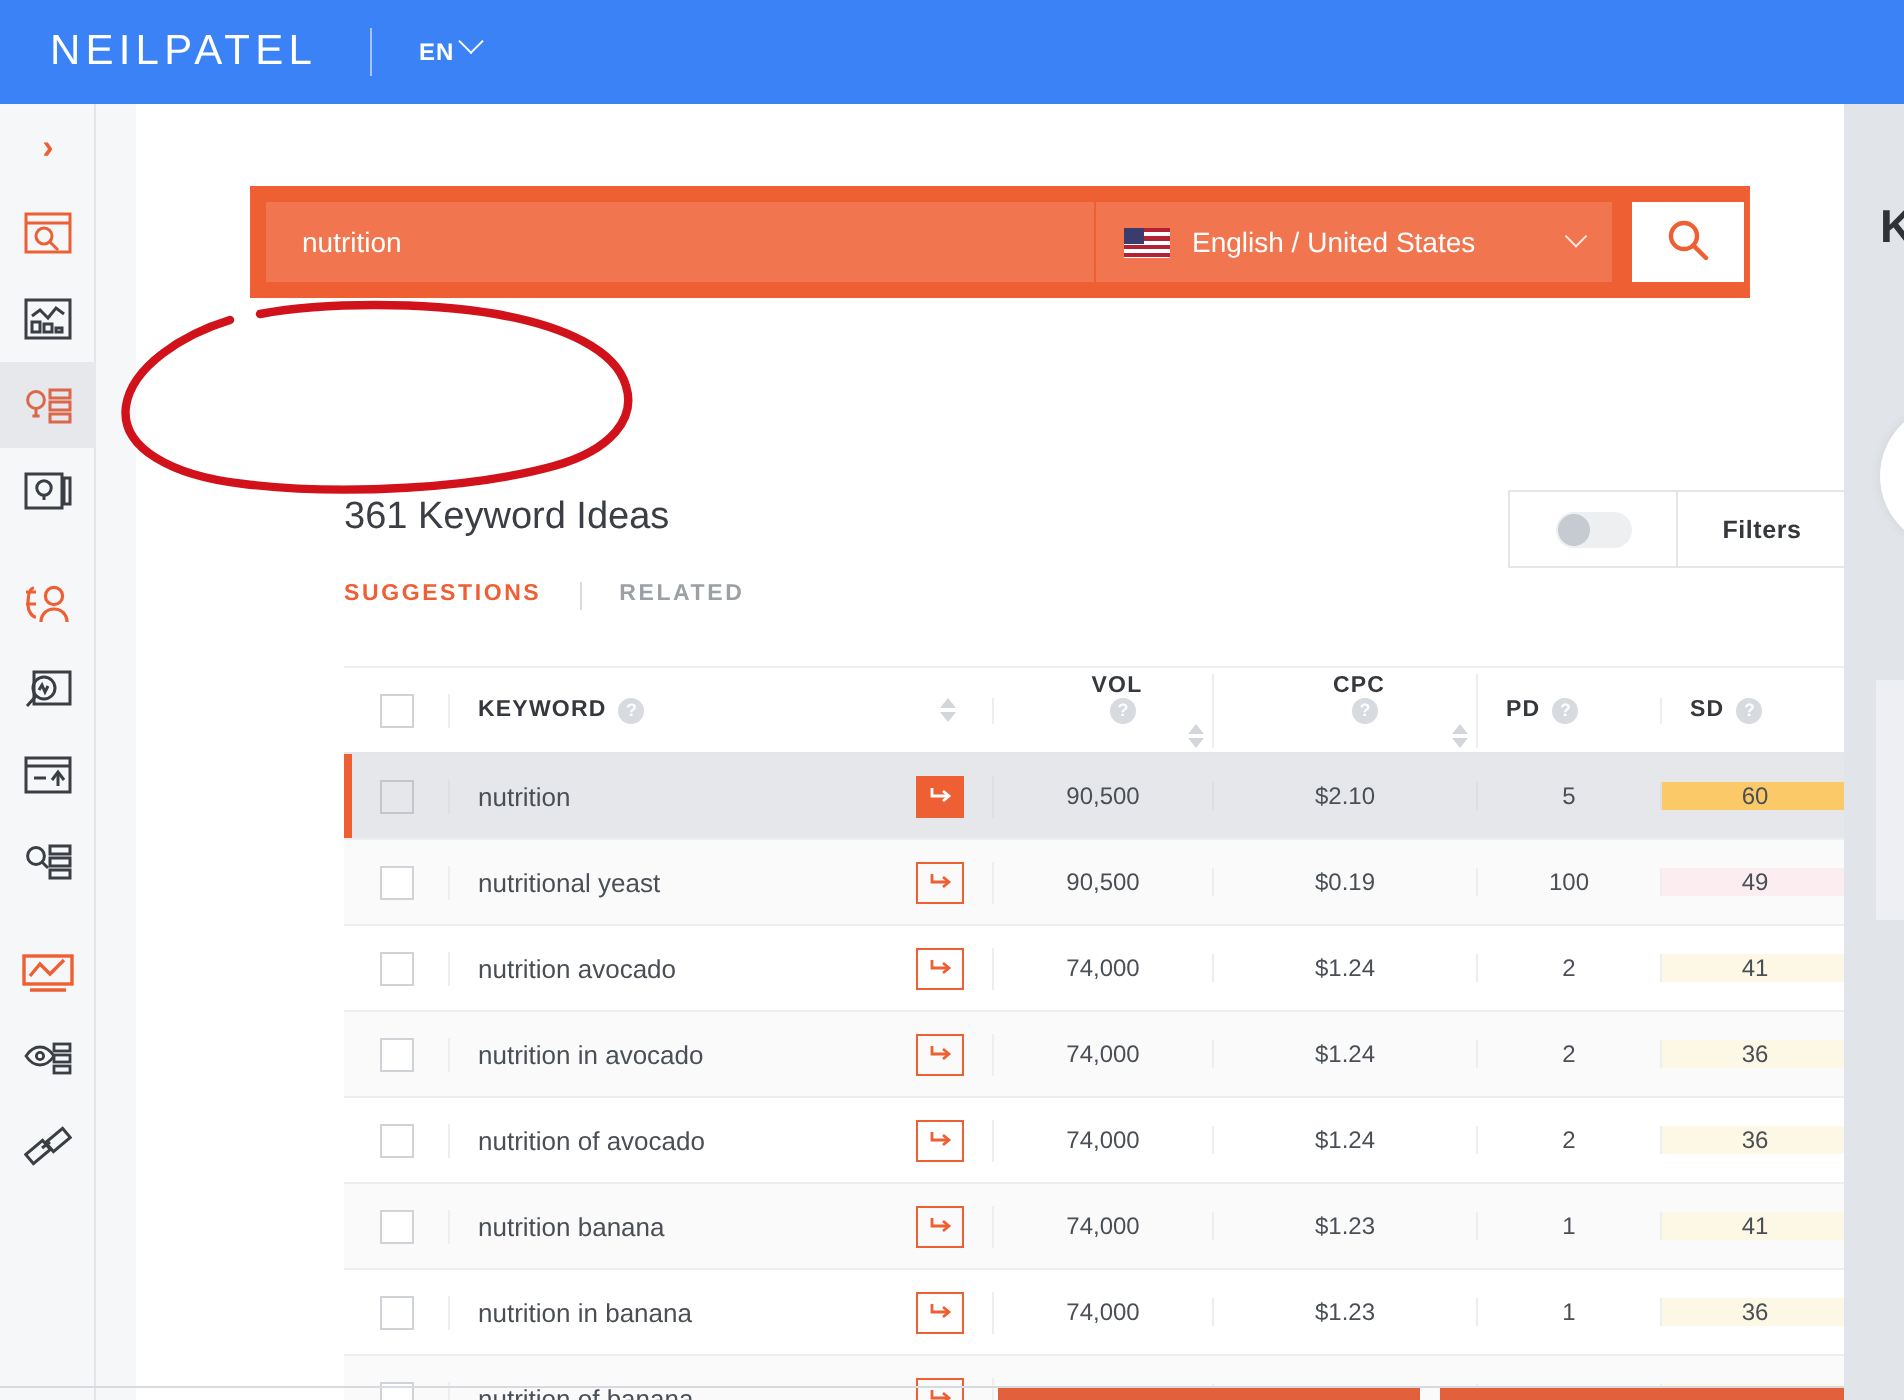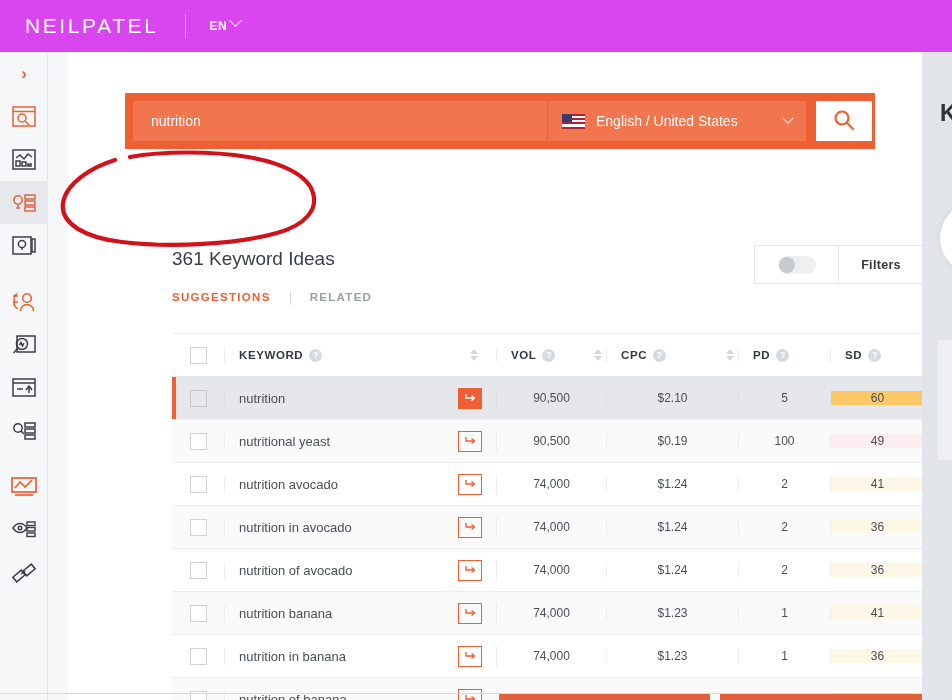--- a/index.html
+++ b/index.html
@@ -7,21 +7,21 @@
     width: 952px; height: 700px;
     font-family: "Liberation Sans", sans-serif;
     background: #ffffff;
     overflow: hidden;
   }
 
   
   .topbar {
     position: absolute; top: 0; left: 0;
     width: 952px; height: 52px;
-    background: #d946ef;
+    background: #3b82f6;
     display: flex; align-items: center;
   }
   .logo {
     margin-left: 25px;
     color: #ffffff;
     font-size: 21px;
     font-weight: 400;
     letter-spacing: 2.6px;
   }
   .logo-divider {
@@ -211,21 +211,21 @@
     height: 44px;
   }
   .c-check { flex: 0 0 53px; display: flex; align-items: center; justify-content: center; border-right: 1px solid #EDEEF0; }
   .c-kw    { flex: 0 0 272px; display: flex; align-items: center; padding: 0 14px; border-right: 1px solid #EDEEF0; }
   .c-vol   { flex: 0 0 110px; display: flex; align-items: center; justify-content: center; border-right: 1px solid #EDEEF0; }
   .c-cpc   { flex: 0 0 132px; display: flex; align-items: center; justify-content: center; border-right: 1px solid #EDEEF0; }
   .c-pd    { flex: 0 0 92px;  display: flex; align-items: center; justify-content: center; border-right: 1px solid #EDEEF0; }
   .c-sd    { flex: 1;         display: flex; align-items: center; justify-content: center; }
 
   .thead .c-kw, .thead .c-vol, .thead .c-cpc { justify-content: flex-start; }
-  .thead .c-vol, .thead .c-cpc { padding-left: 14px; }
+  .thead .c-vol, .thead .c-cpc { padding-left: 14px; flex-direction: column; }
   .thead .c-pd, .thead .c-sd  { justify-content: flex-start; padding-left: 14px; }
 
   .th-lbl {
     font-size: 11.5px; font-weight: 700; color: #35383D; letter-spacing: .6px;
   }
   .qmark {
     display: inline-flex; align-items: center; justify-content: center;
     width: 13px; height: 13px; border-radius: 50%;
     background: #D7DADE; color: #ffffff;
     font-size: 9px; font-weight: 700;

